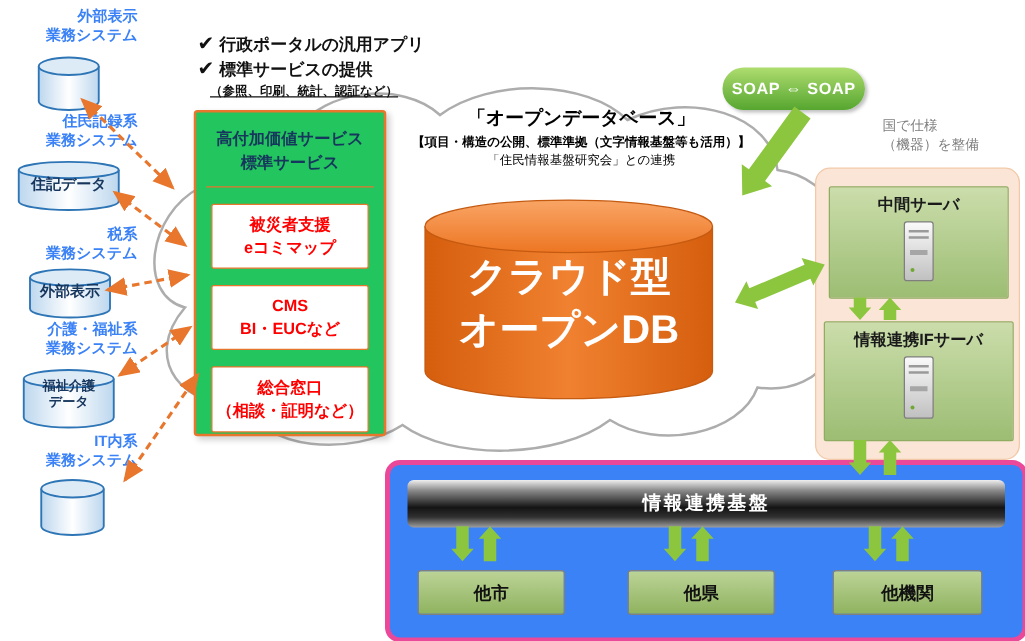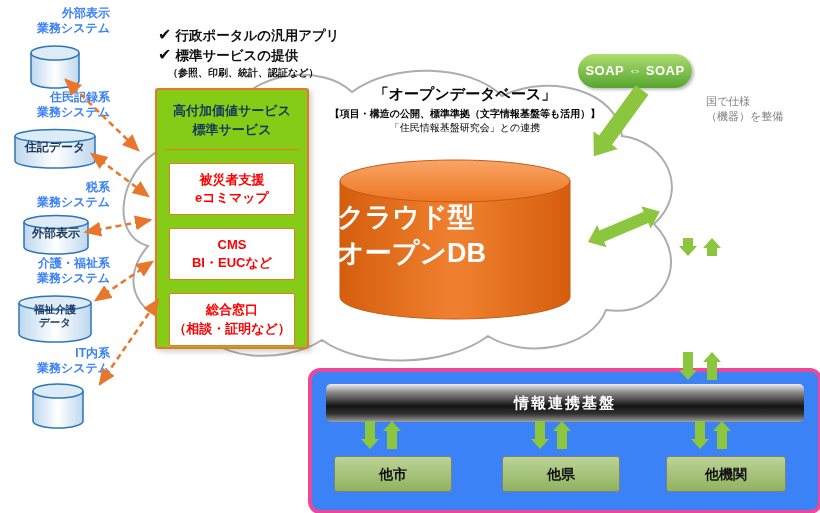--- a/index.html
+++ b/index.html
@@ -4,31 +4,31 @@
 <style>
   html,body{margin:0;padding:0;background:#fff;}
   .stage{position:relative;width:820px;height:513px;background:#fff;overflow:hidden;
          font-family:"Liberation Sans","DejaVu Sans",sans-serif;}
   .abs{position:absolute;}
   .layer{position:absolute;left:0;top:0;width:820px;height:513px;pointer-events:none;}
   .sys-label{color:#3b82f6;font-weight:bold;font-size:12px;line-height:1.25;text-align:right;white-space:pre-line;}
   .ds-label{color:#17365D;font-weight:bold;font-size:12px;line-height:1.15;text-align:center;white-space:pre-line;}
   .check-item{font-size:13.5px;font-weight:bold;color:#111;margin-left:18px;}
   .tick{font-size:16px;margin-right:4px;}
-  .check-note{font-size:10px;font-weight:bold;color:#111;}
-  .svc-box{left:155px;top:88px;width:150px;height:257px;background:#84cc16;border:2px solid #E8762C;
+  .check-note{font-size:10px;font-weight:bold;color:#111;text-decoration:underline;}
+  .svc-box{left:155px;top:88px;width:150px;height:257px;background:#22c55e;border:2px solid #E8762C;
            border-radius:3px;box-shadow:3px 3px 5px rgba(0,0,0,0.18);}
   .svc-title{color:#17365D;font-weight:bold;font-size:13px;text-align:center;line-height:1.45;
              white-space:pre-line;margin:12px 8px 0;padding-bottom:9px;border-bottom:1.5px solid #E8762C;}
   .svc-item{background:#fff;border:1.5px solid #E8762C;color:#FF0000;font-weight:bold;font-size:13px;
             line-height:1.4;text-align:center;white-space:pre-line;margin:13px 12px 12px;padding:7px 2px;border-radius:2px;}
   .odb-h1{font-size:15px;font-weight:bold;color:#000;text-align:center;}
   .odb-h2{font-size:10px;font-weight:bold;color:#000;text-align:center;}
   .odb-h3{font-size:10px;font-weight:400;color:#000;text-align:center;}
-  .cyl-text{color:#fff;font-weight:bold;font-size:27px;line-height:1.32;text-align:left;white-space:pre-line;}
+  .cyl-text{color:#fff;font-weight:bold;font-size:32px;line-height:1.32;text-align:center;white-space:pre-line;}
   .soap{left:578px;top:54px;width:114px;height:34px;border-radius:17px;
         background:linear-gradient(180deg,#AEDC6F,#56A62F);color:#fff;font-weight:bold;font-size:13px;
         text-align:center;line-height:34px;letter-spacing:0.5px;box-shadow:2px 2px 3px rgba(0,0,0,0.25);}
   .gov-note{left:706px;top:94px;width:108px;font-size:11px;color:#7F7F7F;line-height:1.4;white-space:pre-line;}
   .right-panel{left:652px;top:134px;width:162px;height:232px;background:#FBE5D6;border:1px solid #F2C9A8;border-radius:12px;}
   .bottom-panel{left:308px;top:368px;width:506px;height:138px;background:#3b82f6;border:4px solid #ec4899;border-radius:12px;}
   .srv-box{position:absolute;background:linear-gradient(180deg,#CBDDAB,#9CBD73);border:1px solid #90AC62;
            border-radius:2px;text-align:center;}
   .srv-label{font-size:13px;font-weight:bold;color:#1a1a1a;margin-top:5px;}
   .srv-icon{display:block;margin:3px auto 0;}
@@ -144,20 +144,42 @@
     <ellipse cx="118" cy="23" rx="115" ry="21" fill="url(#ocylTop)" stroke="#C55A11" stroke-width="1"></ellipse>
   </svg>
   <div class="abs cyl-text" style="left:337px;top:200px;width:236px">クラウド型
 オープンDB</div>
 
   <div class="abs soap">SOAP ⇔ SOAP</div>
 
   <div class="abs gov-note">国で仕様
 （機器）を整備</div>
 
+  <div class="abs right-panel">
+    <div class="srv-box" style="left:10px;top:14px;width:142px;height:88px">
+      <div class="srv-label">中間サーバ</div>
+      <svg class="srv-icon" width="26" height="50" viewBox="0 0 26 50">
+        <rect x="1.5" y="1.5" width="23" height="47" rx="2" fill="url(#srvBody)" stroke="#7F7F7F"></rect>
+        <line x1="5" y1="9" x2="21" y2="9" stroke="#9a9a9a" stroke-width="2"></line>
+        <line x1="5" y1="14" x2="21" y2="14" stroke="#9a9a9a" stroke-width="2"></line>
+        <rect x="6" y="24" width="14" height="4" fill="#A6A6A6"></rect>
+        <circle cx="8" cy="40" r="1.6" fill="#6FA832"></circle>
+      </svg>
+    </div>
+    <div class="srv-box" style="left:6px;top:122px;width:150px;height:94px">
+      <div class="srv-label">情報連携IFサーバ</div>
+      <svg class="srv-icon" width="26" height="52" viewBox="0 0 26 52">
+        <rect x="1.5" y="1.5" width="23" height="49" rx="2" fill="url(#srvBody)" stroke="#7F7F7F"></rect>
+        <line x1="5" y1="9" x2="21" y2="9" stroke="#9a9a9a" stroke-width="2"></line>
+        <line x1="5" y1="14" x2="21" y2="14" stroke="#9a9a9a" stroke-width="2"></line>
+        <rect x="6" y="25" width="14" height="4" fill="#A6A6A6"></rect>
+        <circle cx="8" cy="42" r="1.6" fill="#6FA832"></circle>
+      </svg>
+    </div>
+  </div>
 
   <div class="abs bottom-panel">
     <div class="bar">情報連携基盤</div>
     <div class="node" style="left:22px;width:116px">他市</div>
     <div class="node" style="left:190px;width:116px">他県</div>
     <div class="node" style="left:354px;width:118px">他機関</div>
   </div>
 
   <svg class="layer">
     <g stroke="#E8762C" stroke-width="2.5" stroke-dasharray="6 4">

